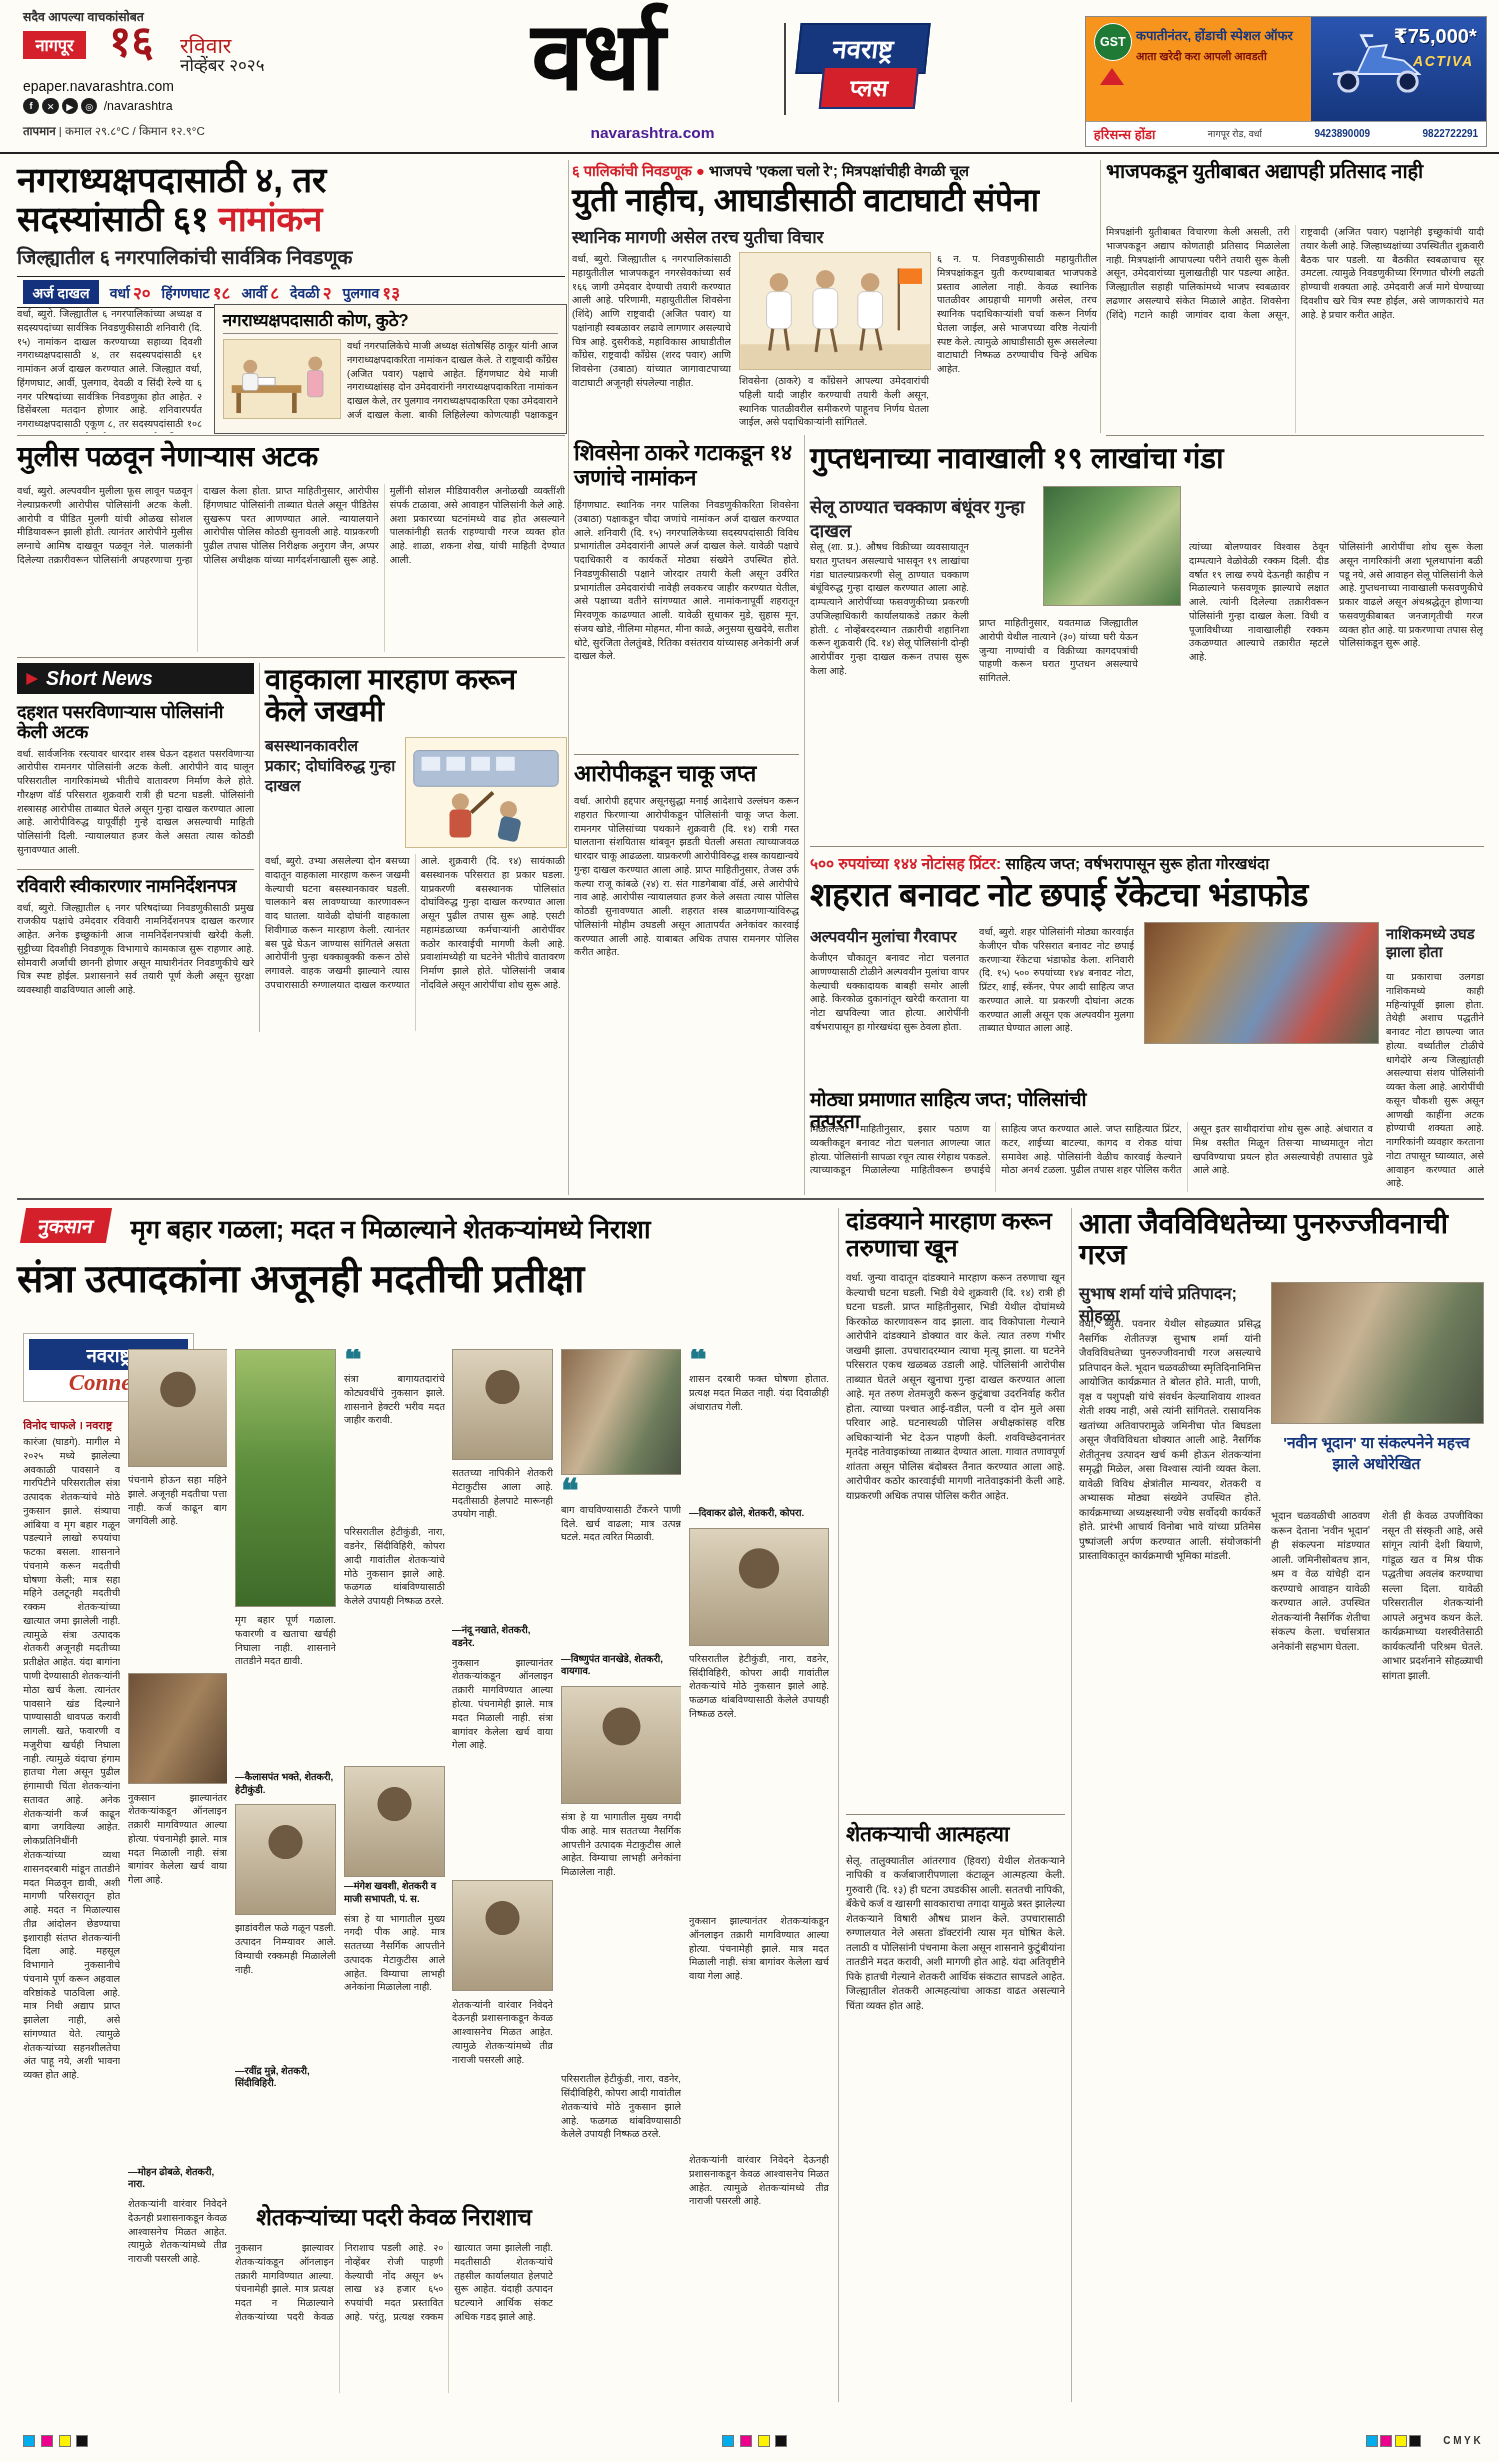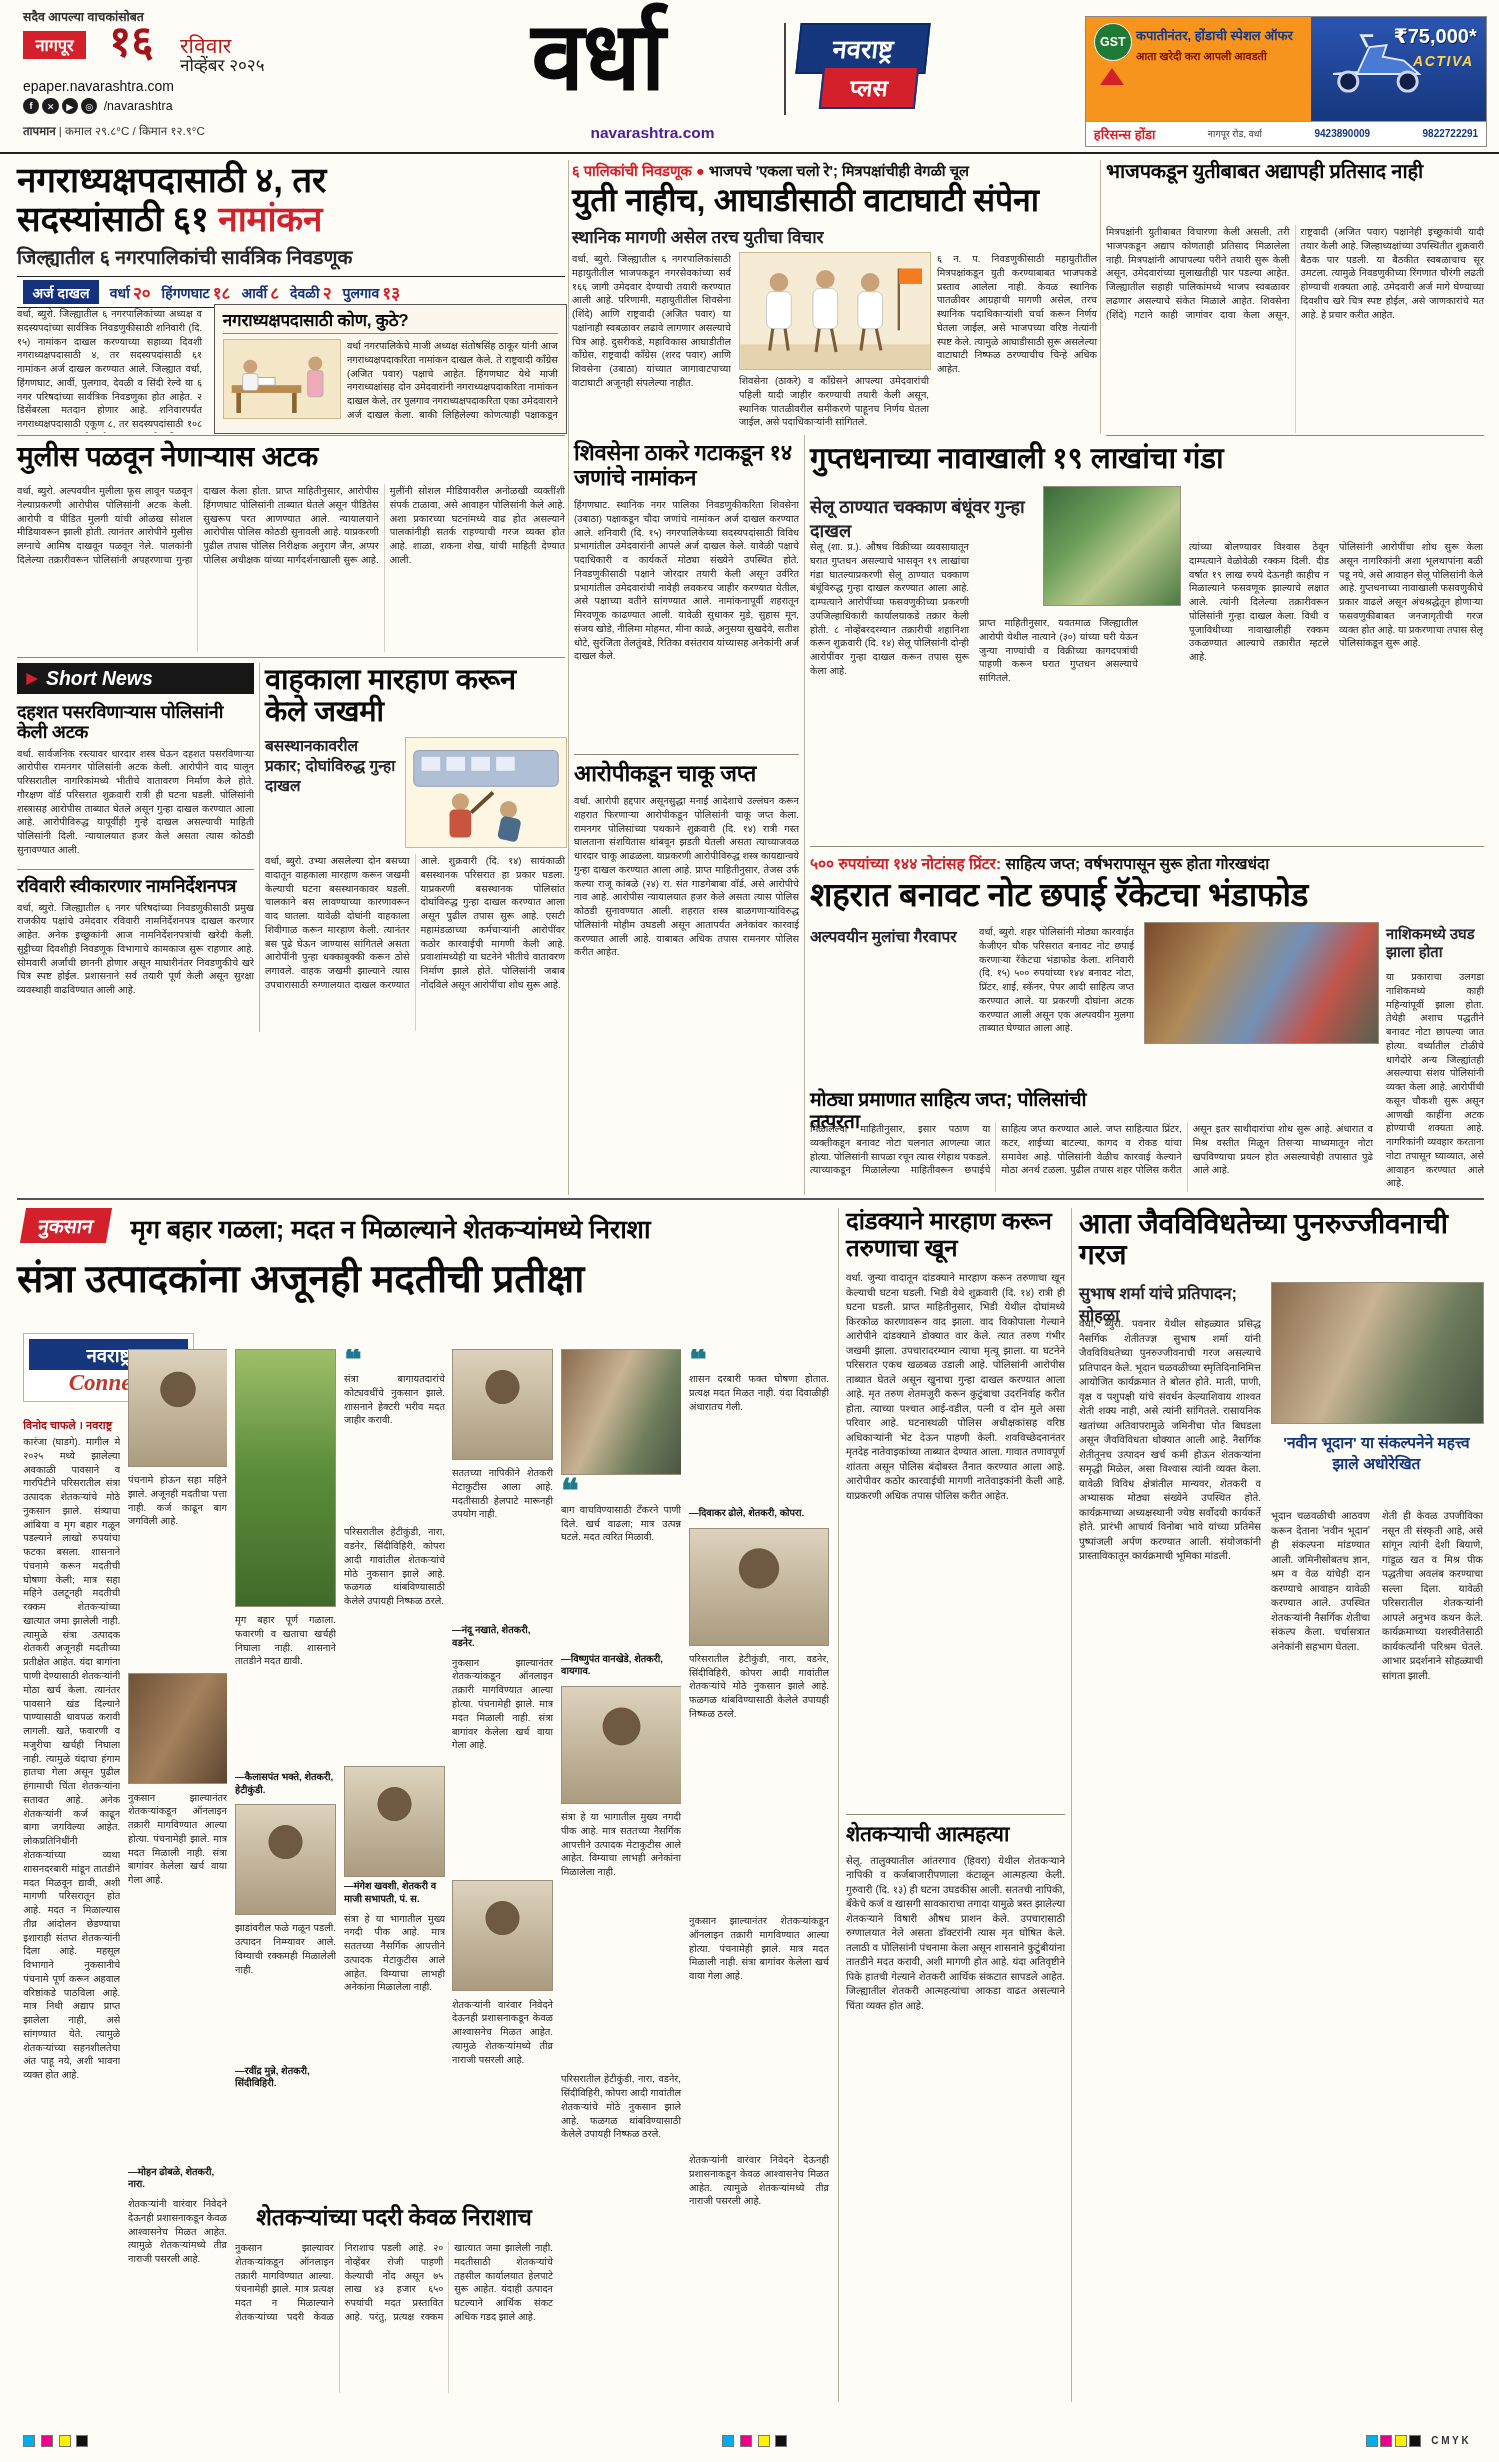--- a/index.html
+++ b/index.html
@@ -258,20 +258,21 @@
 
   <div class="hr2" style="left:810px;top:846px;width:674px;"></div>
 
   <section class="abs" style="left:810px;top:852px;width:674px;height:343px;">
     <div class="kicker" style="font-size:15.5px;">
       <span class="red" style="font-weight:700;">५०० रुपयांच्या १४४ नोटांसह प्रिंटर:</span>
       <span style="font-weight:700;">साहित्य जप्त; वर्षभरापासून सुरू होता गोरखधंदा</span>
     </div>
     <div class="hl" style="font-size:33px;margin-top:3.1px;">शहरात बनावट नोट छपाई रॅकेटचा भंडाफोड</div>
     <div class="abs subhead" style="left:0;top:73px;width:159px;font-size:15.5px;">अल्पवयीन मुलांचा गैरवापर</div>
+    <div class="abs bt" style="left:0;top:99px;width:159px;height:130px;">केजीएन चौकातून बनावट नोटा चलनात आणण्यासाठी टोळीने अल्पवयीन मुलांचा वापर केल्याची धक्कादायक बाबही समोर आली आहे. किरकोळ दुकानांतून खरेदी करताना या नोटा खपविल्या जात होत्या. आरोपींनी वर्षभरापासून हा गोरखधंदा सुरू ठेवला होता.</div>
     <div class="abs bt" style="left:169px;top:73px;width:155px;height:157px;">वर्धा, ब्युरो. शहर पोलिसांनी मोठ्या कारवाईत केजीएन चौक परिसरात बनावट नोट छपाई करणाऱ्या रॅकेटचा भंडाफोड केला. शनिवारी (दि. १५) ५०० रुपयांच्या १४४ बनावट नोटा, प्रिंटर, शाई, स्कॅनर, पेपर आदी साहित्य जप्त करण्यात आले. या प्रकरणी दोघांना अटक करण्यात आली असून एक अल्पवयीन मुलगा ताब्यात घेण्यात आला आहे.</div>
     <div class="ph ph-mixed" style="left:334px;top:70px;width:233px;height:120px;"></div>
     <div class="abs subhead" style="left:576px;top:73px;width:98px;font-size:14.7px;line-height:1.25;">नाशिकमध्ये उघड झाला होता</div>
     <div class="abs bt" style="left:576px;top:118px;width:98px;height:220px;">या प्रकाराचा उलगडा नाशिकमध्ये काही महिन्यांपूर्वी झाला होता. तेथेही अशाच पद्धतीने बनावट नोटा छापल्या जात होत्या. वर्ध्यातील टोळीचे धागेदोरे अन्य जिल्ह्यांतही असल्याचा संशय पोलिसांनी व्यक्त केला आहे. आरोपींची कसून चौकशी सुरू असून आणखी काहींना अटक होण्याची शक्यता आहे. नागरिकांनी व्यवहार करताना नोटा तपासून घ्याव्यात, असे आवाहन करण्यात आले आहे.</div>
     <div class="abs hl" style="left:0;top:237px;width:326px;font-size:19.4px;">मोठ्या प्रमाणात साहित्य जप्त; पोलिसांची तत्परता</div>
     <div class="abs bt cols3" style="left:0;top:270px;width:563px;height:70px;">मिळालेल्या माहितीनुसार, इसार पठाण या व्यक्तीकडून बनावट नोटा चलनात आणल्या जात होत्या. पोलिसांनी सापळा रचून त्यास रंगेहाथ पकडले. त्याच्याकडून मिळालेल्या माहितीवरून छपाईचे साहित्य जप्त करण्यात आले. जप्त साहित्यात प्रिंटर, कटर, शाईच्या बाटल्या, कागद व रोकड यांचा समावेश आहे. पोलिसांनी वेळीच कारवाई केल्याने मोठा अनर्थ टळला. पुढील तपास शहर पोलिस करीत असून इतर साथीदारांचा शोध सुरू आहे. अंधारात व मिश्र वस्तीत मिळून तिसऱ्या माध्यमातून नोटा खपविण्याचा प्रयत्न होत असल्याचेही तपासात पुढे आले आहे.</div>
   </section>
 
   <div class="hr2" style="left:17px;top:1198px;width:1467px;height:1.6px;background:#555;"></div>
 
@@ -383,18 +384,18 @@
       <span class="regsq" style="background:#00aeef;"></span>
       <span class="regsq" style="background:#ec008c;"></span>
       <span class="regsq" style="background:#fff200;"></span>
       <span class="regsq" style="background:#111;"></span>
     </div>
     <div class="abs" style="left:1366px;top:7.8px;display:flex;align-items:center;">
       <span class="regsq" style="background:#00aeef;"></span>
       <span class="regsq" style="background:#ec008c;"></span>
       <span class="regsq" style="background:#fff200;"></span>
       <span class="regsq" style="background:#111;"></span>
-      <span style="font-size:10px;font-weight:700;margin-left:8px;color:#333;">C M Y K</span>
+      <span style="font-size:10px;font-weight:700;margin-left:20px;color:#333;">C M Y K</span>
     </div>
   </footer>
 
 </div>
 
 
 </body></html>

